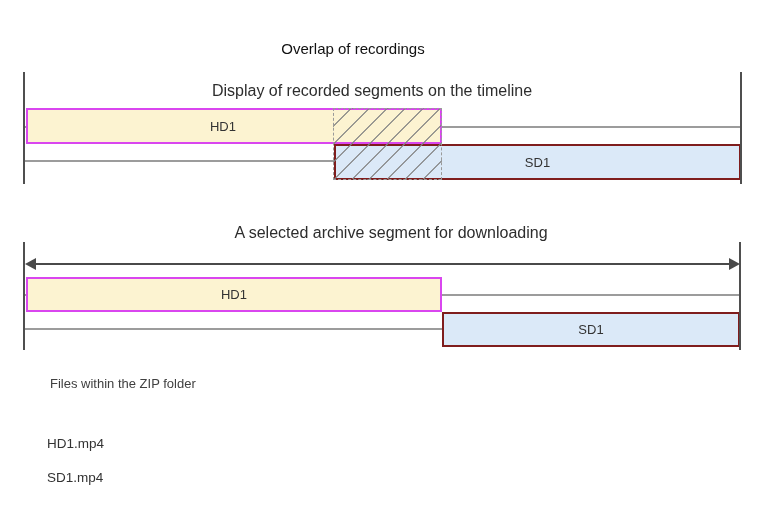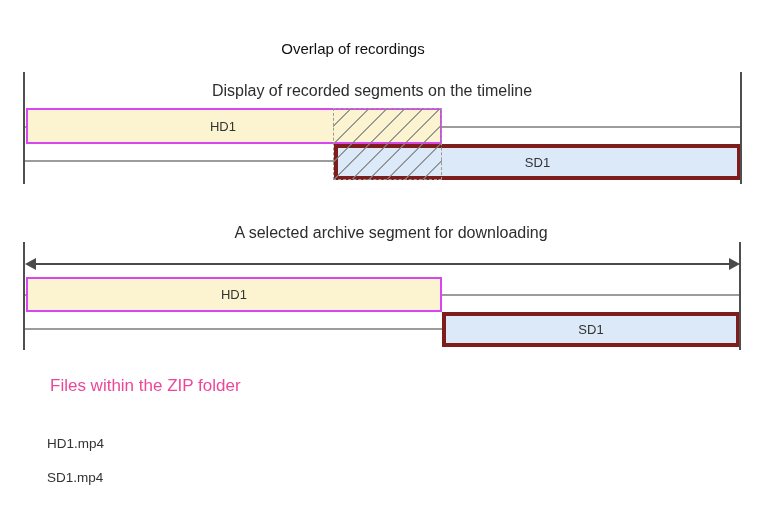--- a/index.html
+++ b/index.html
@@ -66,21 +66,21 @@
     justify-content: center;
     font-size: 13px;
     color: #333333;
   }
   .hd-bar {
     background: #fcf3d1;
     border: 2px solid #d946ef;
   }
   .sd-bar {
     background: #dbe9f8;
-    border: 4px solid #7f1d1d;
+    border: 2px solid #7f1d1d;
   }
   .hd-bar1 { left: 26px; top: 108px; width: 416px; height: 36px; }
   .sd-bar1 { left: 334px; top: 144px; width: 407px; height: 36px; }
   .hd-bar2 { left: 26px; top: 277px; width: 416px; height: 35px; }
   .sd-bar2 { left: 442px; top: 312px; width: 298px; height: 35px; }
   
   .hd-bar1 span { margin-right: 22px; }
 
   .overlap-hatch {
     left: 333px;
@@ -123,22 +123,22 @@
     left: 729px;
     top: 258px;
     border-top: 6px solid transparent;
     border-bottom: 6px solid transparent;
     border-left: 11px solid #4a4a4a;
   }
 
   .zip-title {
     left: 50px;
     top: 376px;
-    font-size: 17px;
-    color: #ec4899;
+    font-size: 13px;
+    color: #404040;
   }
   .zip-file {
     left: 47px;
     font-size: 13.5px;
     color: #333333;
     margin-top: 20px;
   }
   .zip-file-0 { top: 416px; }
   .zip-file-1 { top: 450px; }
 </style>

